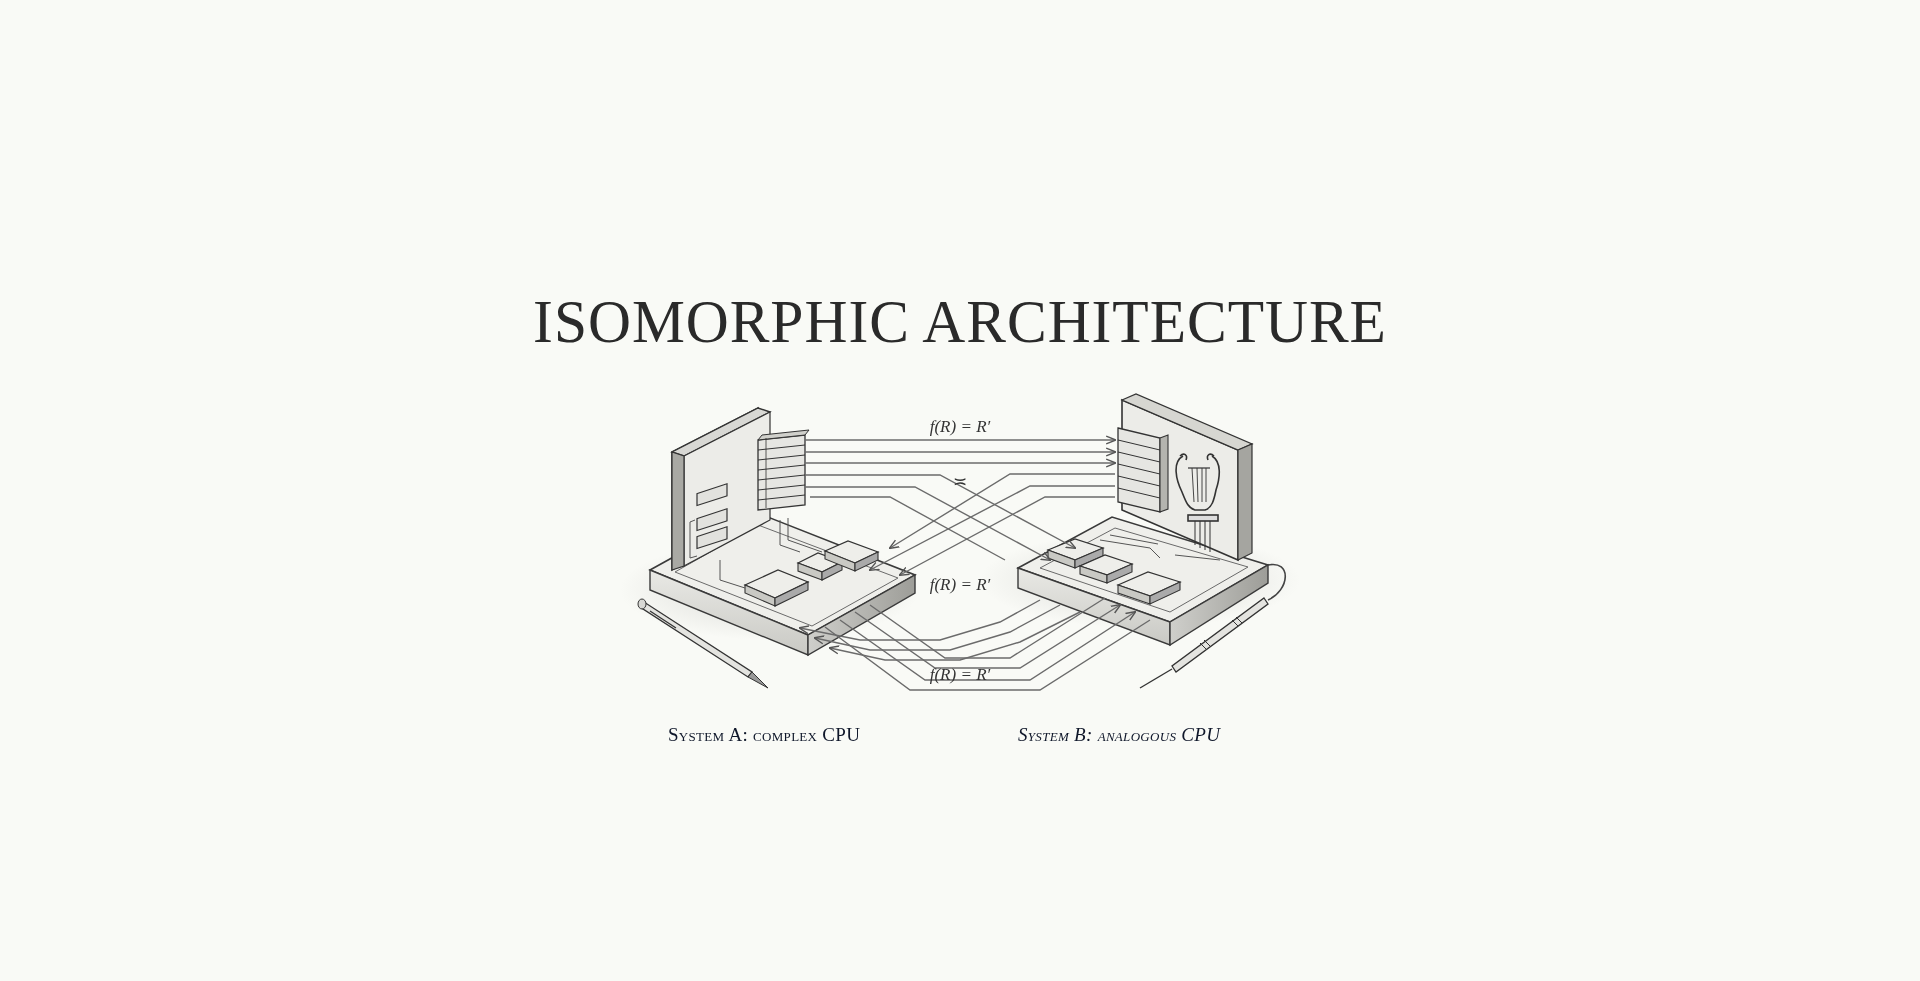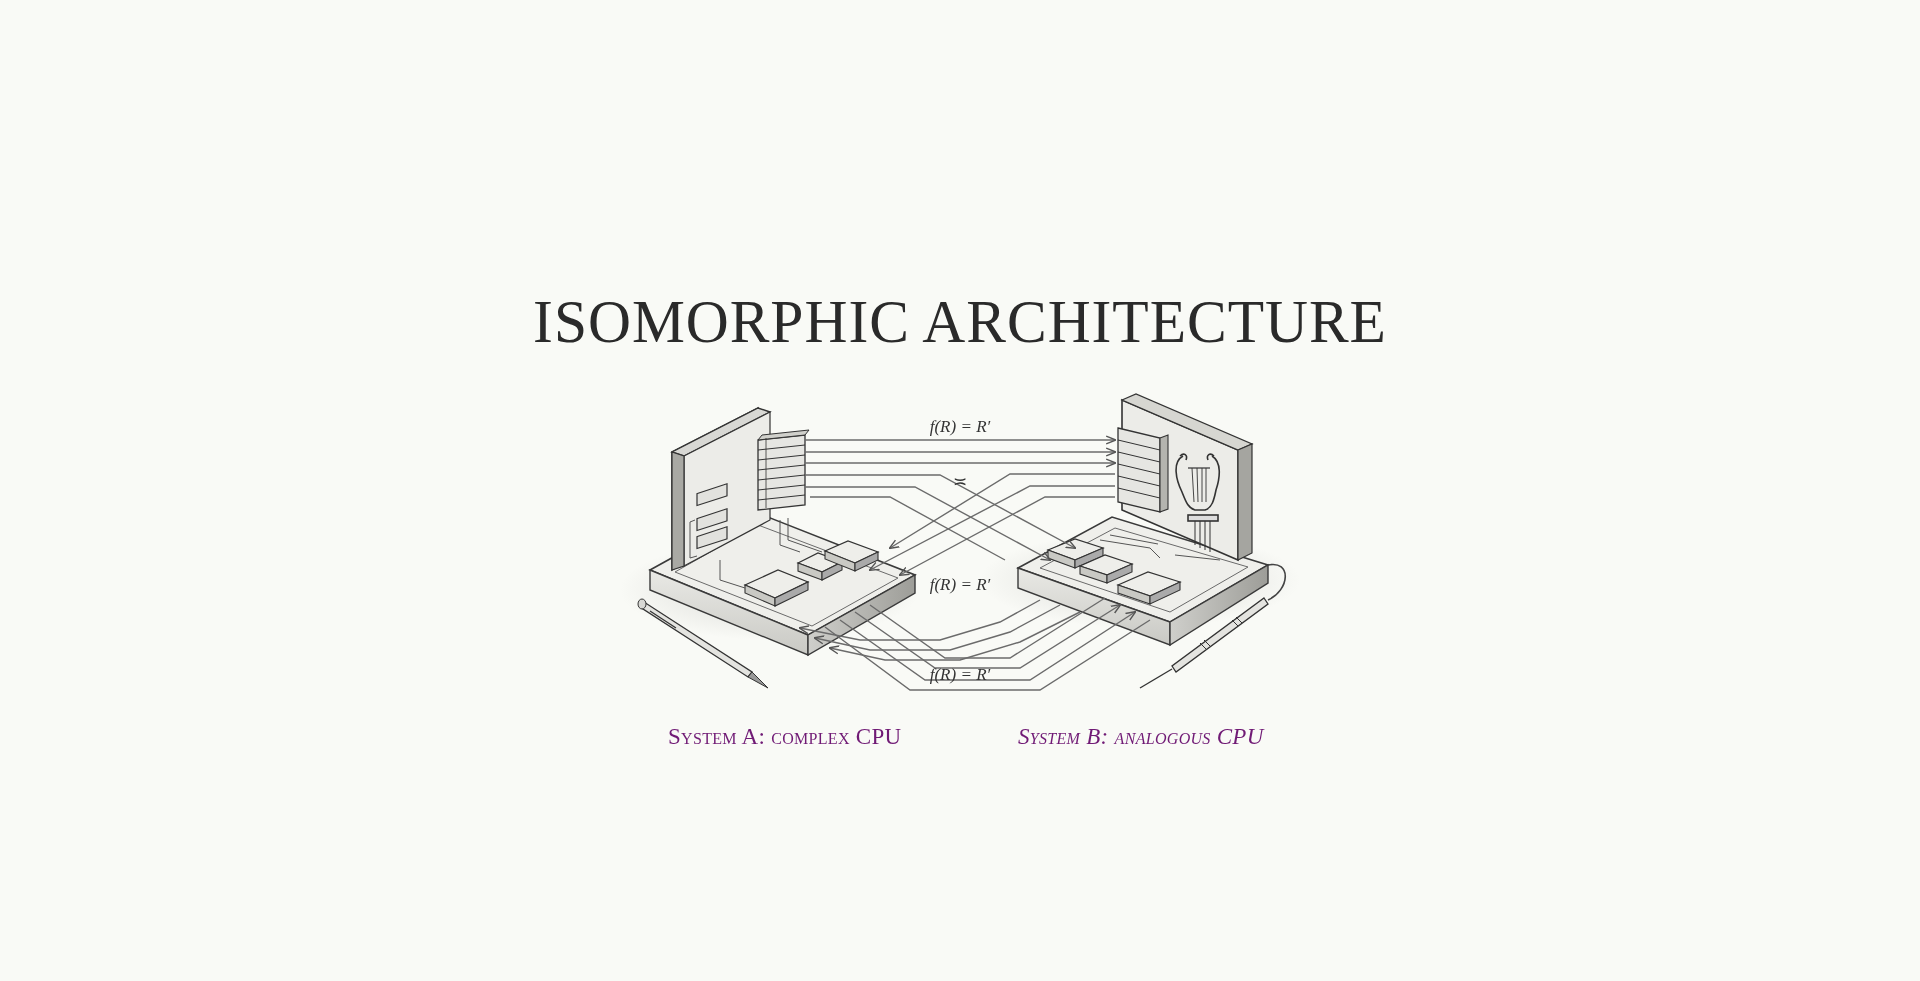--- a/index.html
+++ b/index.html
@@ -33,22 +33,22 @@
       position: absolute;
       left: 0;
       top: 0;
       width: 1920px;
       height: 981px;
     }
     .caption {
       position: absolute;
       top: 724px;
       font-family: "Liberation Serif", "DejaVu Serif", serif;
-      font-size: 23px;
-      color: #701a75;
+      font-size: 19px;
+      color: #0f172a;
       font-variant: small-caps;
       letter-spacing: 0.3px;
       white-space: nowrap;
     }
     .caption-a { left: 668px; }
     .caption-b { left: 1018px; font-style: italic; }
     .eq {
       font-family: "Liberation Serif", "DejaVu Serif", serif;
       font-size: 17px;
       fill: #333;

